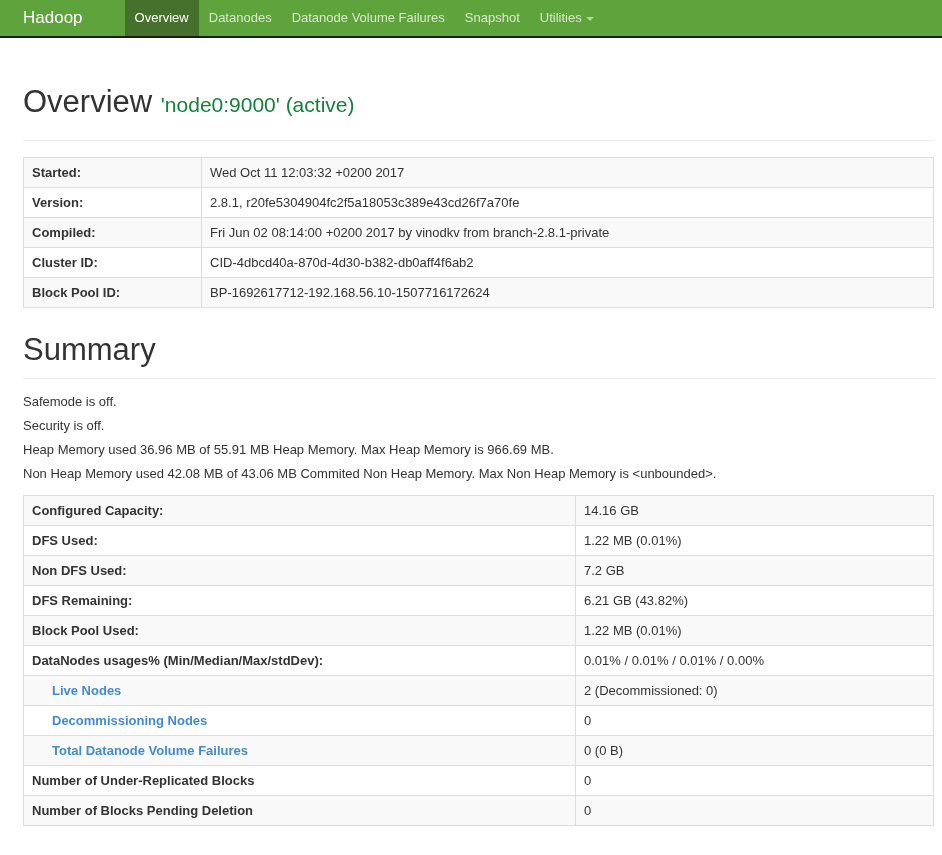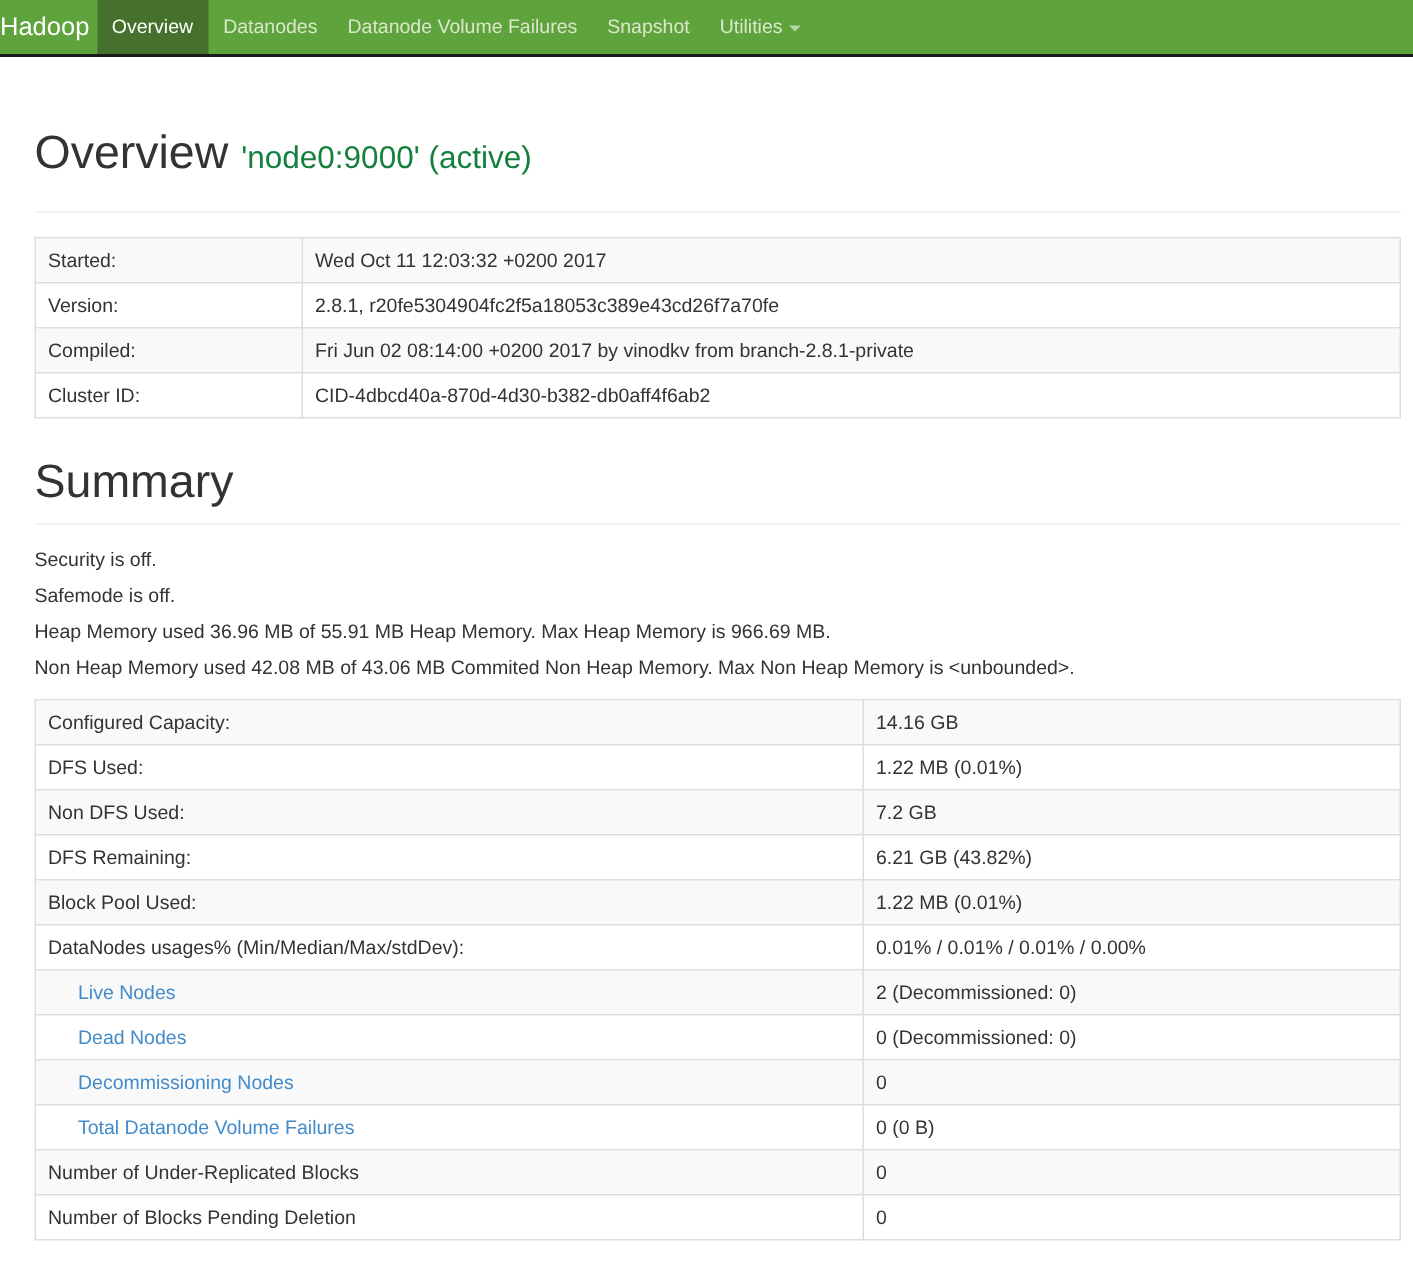--- a/index.html
+++ b/index.html
@@ -11,21 +11,21 @@
   *{box-sizing:border-box;}
   html,body{margin:0;padding:0;}
   body{
     width:942px;height:855px;overflow:hidden;background:#fff;color:#333;
     font-family:"Liberation Sans",sans-serif;font-size:13px;
   }
   
   .navbar{
     height:38px;background:var(--navbar-bg);
     border-bottom:2px solid #1b1b1b;
-    display:flex;align-items:stretch;
+    display:flex;align-items:stretch;padding-left:23px;gap:37px;
   }
   .brand{
     color:#fff;font-size:17px;line-height:36px;margin-right:5px;
     text-decoration:none;white-space:nowrap;
   }
   ul.nav{display:flex;list-style:none;margin:0;padding:0;}
   ul.nav li{display:block;}
   ul.nav a{
     display:block;line-height:36px;padding:0 10px;font-size:13px;
     color:var(--nav-link);text-decoration:none;white-space:nowrap;
@@ -47,21 +47,21 @@
   p.note{margin:0 0 10px 0;font-size:13px;line-height:14px;color:#333;}
   
   table.kvtable{
     width:100%;border-collapse:collapse;font-size:13px;
     border:1px solid #ddd;table-layout:fixed;
   }
   table.kvtable th,table.kvtable td{
     padding:8px;border:1px solid #ddd;text-align:left;vertical-align:top;
     line-height:13px;overflow:hidden;white-space:nowrap;
   }
-  table.kvtable th{font-weight:normal;}
+  table.kvtable th{font-weight:bold;}
   table.kvtable tbody tr:nth-child(odd){background:#f9f9f9;}
   table.info-table{margin-top:16px;}
   table.info-table th{width:178px;}
   table.summary-table{margin-top:14px;}
   table.summary-table th{width:552px;}
   a.tlink{color:var(--link);text-decoration:none;padding-left:20px;}
 </style>
 </head>
 <body>
 
@@ -106,29 +106,33 @@
           <td>2.8.1, r20fe5304904fc2f5a18053c389e43cd26f7a70fe</td>
         </tr>
         <tr>
           <th>Compiled:</th>
           <td>Fri Jun 02 08:14:00 +0200 2017 by vinodkv from branch-2.8.1-private</td>
         </tr>
         <tr>
           <th>Cluster ID:</th>
           <td>CID-4dbcd40a-870d-4d30-b382-db0aff4f6ab2</td>
         </tr>
+        <tr>
+          <th>Block Pool ID:</th>
+          <td>BP-1692617712-192.168.56.10-1507716172624</td>
+        </tr>
       </tbody>
   </table>
 
   <h1 class="summary-title">Summary</h1>
   <hr class="summary-hr">
 
   <div>
+      <p class="note">Safemode is off.</p>
       <p class="note">Security is off.</p>
-      <p class="note">Safemode is off.</p>
       <p class="note">Heap Memory used 36.96 MB of 55.91 MB Heap Memory. Max Heap Memory is 966.69 MB.</p>
       <p class="note">Non Heap Memory used 42.08 MB of 43.06 MB Commited Non Heap Memory. Max Non Heap Memory is &lt;unbounded&gt;.</p>
     </div>
 
   <table class="kvtable summary-table">
     <tbody>
         <tr>
           <th>Configured Capacity:</th>
           <td>14.16 GB</td>
         </tr>
@@ -150,24 +154,20 @@
         </tr>
         <tr>
           <th>DataNodes usages% (Min/Median/Max/stdDev):</th>
           <td>0.01% / 0.01% / 0.01% / 0.00%</td>
         </tr>
         <tr>
           <th><a class="tlink">Live Nodes</a></th>
           <td>2 (Decommissioned: 0)</td>
         </tr>
         <tr>
-          <th><a class="tlink">Dead Nodes</a></th>
-          <td>0 (Decommissioned: 0)</td>
-        </tr>
-        <tr>
           <th><a class="tlink">Decommissioning Nodes</a></th>
           <td>0</td>
         </tr>
         <tr>
           <th><a class="tlink">Total Datanode Volume Failures</a></th>
           <td>0 (0 B)</td>
         </tr>
         <tr>
           <th>Number of Under-Replicated Blocks</th>
           <td>0</td>

